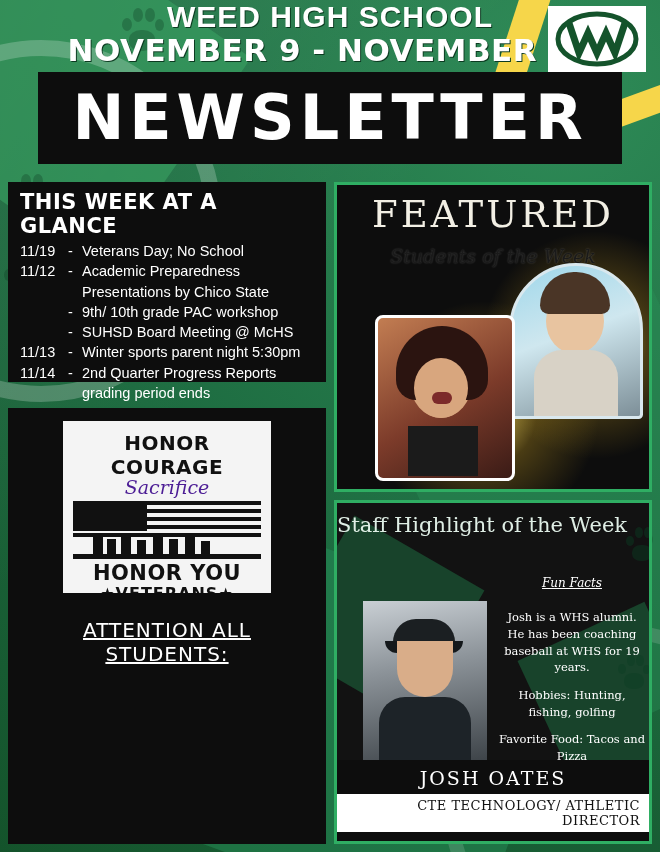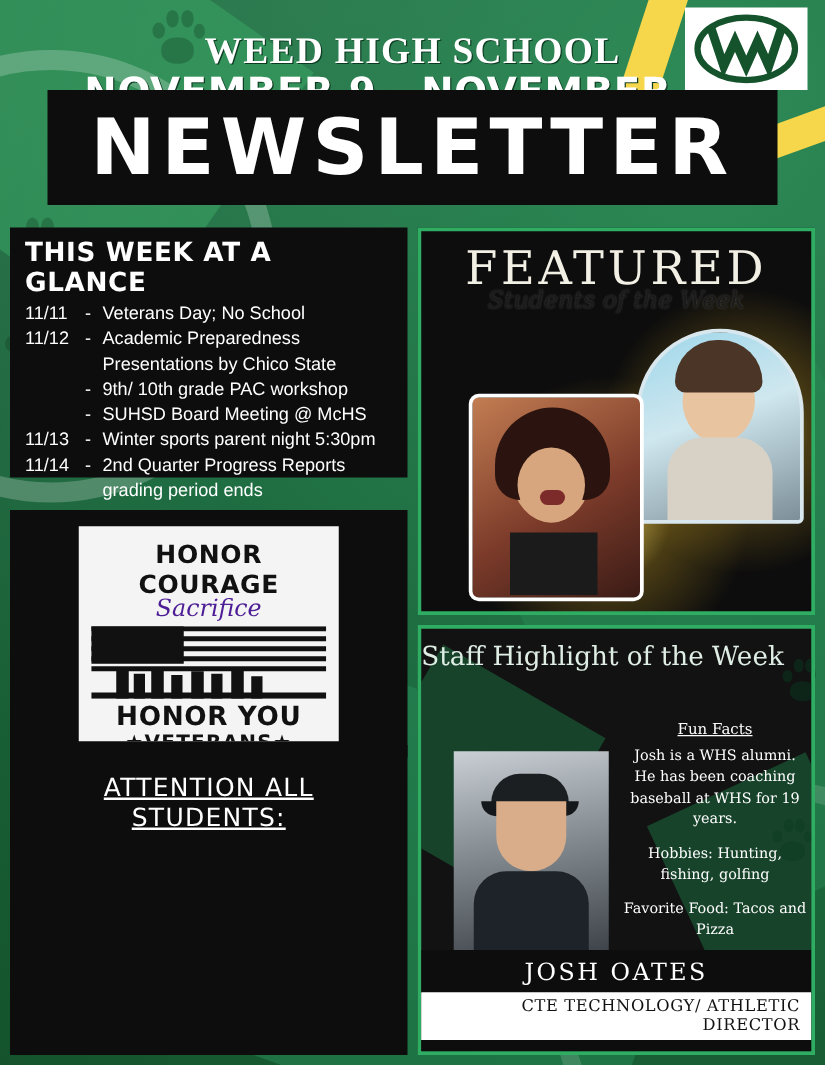--- a/index.html
+++ b/index.html
@@ -94,26 +94,26 @@
 
   
   .header {
     position: absolute;
     left: 0; top: 0;
     width: 660px;
     text-align: center;
     z-index: 5;
   }
   .school-name {
-    font-family: Liberation Serif, serif;
+    font-family: Liberation Sans, sans-serif;
     font-weight: bold;
     font-size: 30px;
     letter-spacing: 1px;
     color: #ffffff;
-    margin-top: 24px;
+    margin-top: 0;
     text-shadow: 1px 1px 0 #0c3b21;
   }
   .date-range {
     font-family: "DejaVu Sans", sans-serif;
     font-weight: bold;
     font-size: 31px;
     letter-spacing: 0.5px;
     color: #ffffff;
     margin-top: -2px;
     text-shadow: 1px 1px 0 #0c3b21;
@@ -207,21 +207,21 @@
     left: 0; top: 8px;
     width: 100%;
     text-align: center;
     font-family: "DejaVu Serif", serif;
     font-size: 37px;
     letter-spacing: 3px;
     color: #f2efe4;
   }
   .featured .fsub {
     position: absolute;
-    left: 0; top: 44px;
+    left: 0; top: 60px;
     width: 100%;
     text-align: center;
     font-family: "DejaVu Serif", serif;
     font-style: italic;
     font-size: 19px;
     color: #1a1a1a;
     text-shadow: 0 0 2px rgba(255,255,255,.25);
   }
   .photo {
     position: absolute;
@@ -386,21 +386,22 @@
     width: 146px;
     text-align: center;
     color: #ffffff;
     font-family: "DejaVu Serif", serif;
     font-size: 11.5px;
     line-height: 1.45;
   }
   .staff .facts .fh {
     text-decoration: underline;
     font-size: 12px;
-    margin-bottom: 4px;
+    margin-bottom: 17px;
+    font-style: italic;
   }
   .staff .facts p { margin: 0 0 11px 0; }
   .staff .s-namebar {
     position: absolute;
     left: 0; bottom: 0;
     width: 100%;
     background: #0d0d0d;
     padding: 7px 0 9px 0;
     text-align: center;
   }
@@ -486,21 +487,21 @@
   </div>
 
   <div class="newsletter-banner">
     <div class="txt">NEWSLETTER</div>
   </div>
 
   <div class="glance">
     <h2>THIS WEEK AT A GLANCE</h2>
 
     <div class="row">
-      <div class="dt">11/11</div>
+      <div class="dt">11/19</div>
       <div class="sep">-</div>
       <div class="tx">Veterans Day; No School</div>
     </div>
     <div class="row">
       <div class="dt">11/12</div>
       <div class="sep">-</div>
       <div class="tx">Academic Preparedness</div>
     </div>
     <div class="row indent">
       <div class="dt"></div>

